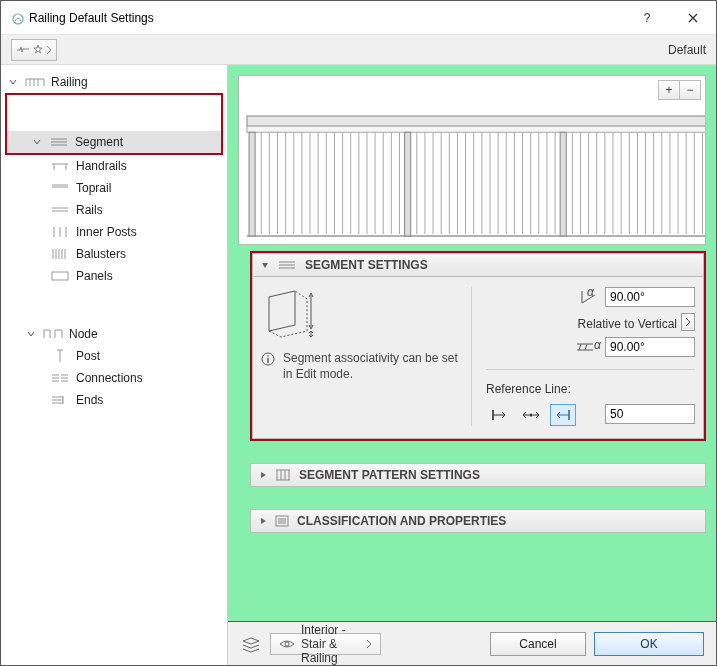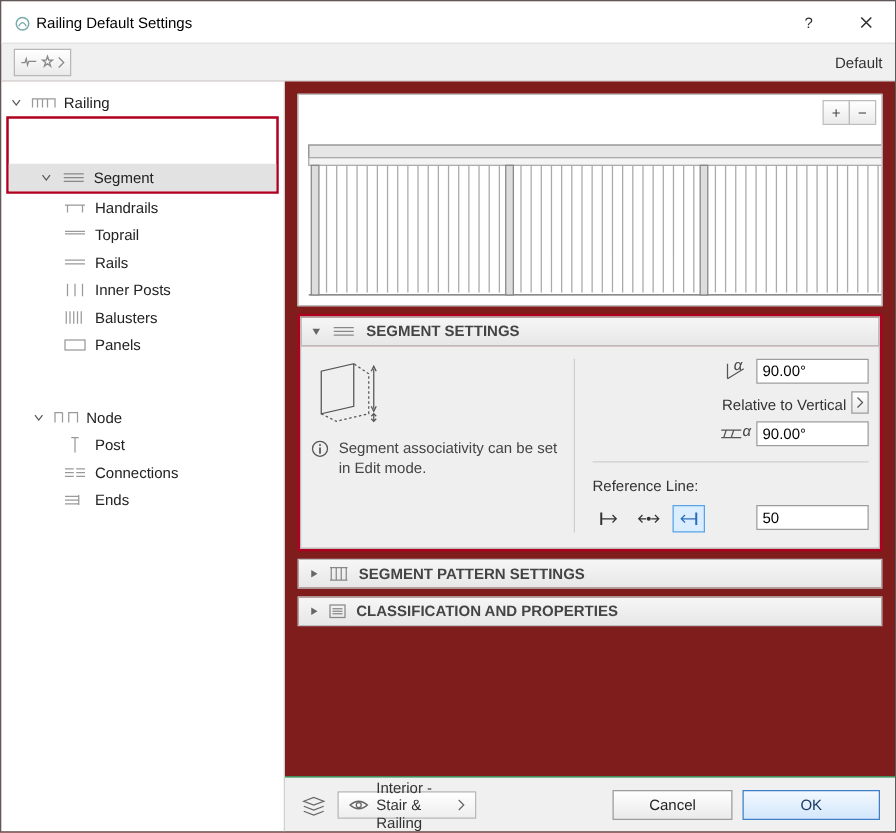--- a/index.html
+++ b/index.html
@@ -1,17 +1,17 @@
 <!DOCTYPE html>
 <html><head>
 <meta charset="utf-8">
 <style>
   * { box-sizing: border-box; font-family: "Segoe UI", Tahoma, sans-serif; font-size: 12px; }
   body { margin:0; background:#fff; }
-  .window { width:717px; height:666px; border:1px solid #5a5a5a; display:flex; flex-direction:column; background:#7f1d1d; }
+  .window { width:717px; height:666px; border:1px solid #5a5a5a; display:flex; flex-direction:column; background:#86efac; }
   .titlebar { height:34px; background:#fff; display:flex; align-items:center; padding:0 0 0 10px; border-bottom:1px solid #e6e6e6;}
   .titlebar .title { flex:1; color:#000; font-size:12px; }
   .titlebar .tbtn { width:46px; height:34px; display:flex; align-items:center; justify-content:center; color:#333;}
   .titlebar svg { width:12px; height:12px; }
   .toolbar { height:30px; display:flex; align-items:center; padding:0 10px; background:#f0f0f0; border-bottom:1px solid #d9d9d9;}
   .fav { width:46px; height:22px; border:1px solid #b8b8b8; background:linear-gradient(#fff,#eaeaea); display:flex; align-items:center; justify-content:center; gap:3px; color:#555;}
   .toolbar .spacer { flex:1;}
   .body { flex:1; display:flex; min-height:0;}
   .sidebar { width:227px; background:#fff; border-right:1px solid #d0d0d0; padding:6px 0; overflow:auto; user-select:none;}
   .s-row { height:22px; display:flex; align-items:center; gap:5px; padding:0 6px; cursor:default; color:#222;}
@@ -22,21 +22,21 @@
   .s-row.ind2 { padding-left:48px;}
   .s-row.selected { background:#e2e2e2;}
   .hl-red { border:2px solid #b00020; }
   .seg-wrap { margin:0 4px;}
   .main { flex:1; display:flex; flex-direction:column; min-width:0; }
   .preview-zone { padding:10px 10px 6px 10px; }
   .preview { position:relative; height:170px; border:1px solid #bcbcbc; background:#fff; overflow:hidden;}
   .pm-group { position:absolute; top:4px; right:4px; display:flex; gap:0;}
   .pm { width:22px; height:20px; border:1px solid #bcbcbc; background:linear-gradient(#fff,#eaeaea); display:flex; align-items:center; justify-content:center; color:#444; margin-left:-1px;}
   .rail-svg { position:absolute; left:8px; right:8px; top:40px; height:122px; }
-  .panels { padding:0 10px 8px 10px; display:flex; flex-direction:column; gap:6px; }
+  .panels { padding:0 10px 8px 22px; display:flex; flex-direction:column; gap:22px; }
   .panel-header { height:24px; background:linear-gradient(#f6f6f6,#e7e7e7); border:1px solid #bcbcbc; display:flex; align-items:center; gap:8px; padding:0 8px; font-weight:bold; color:#444;}
   .panel-header .tri { width:8px; color:#666;}
   .seg-panel { border:2px solid #b00020; display:flex; flex-direction:column; }
   .seg-body { border:1px solid #bcbcbc; border-top:none; background:#efefef; padding:10px 8px 12px 8px; display:flex; gap:0;}
   .col-left { width:200px; display:flex; flex-direction:column; gap:6px; align-items:flex-start; }
   .col-right { flex:1; border-left:1px solid #cfcfcf; margin-left:10px; padding-left:14px; display:flex; flex-direction:column; gap:6px;}
   .field-row { display:flex; align-items:center; gap:6px; justify-content:flex-end;}
   .inpt { height:20px; border:1px solid #9c9c9c; background:#fff; padding:0 4px; font-size:12px; width:90px;}
   .cube-row { display:flex; gap:6px; align-items:center;}
   .assoc-bar { height:24px; width:200px; border:1px solid #c8c8c8; background:linear-gradient(#f4f4f4,#e5e5e5); display:flex; align-items:center; padding:0 8px; color:#888; gap:8px; margin-top:4px;}

